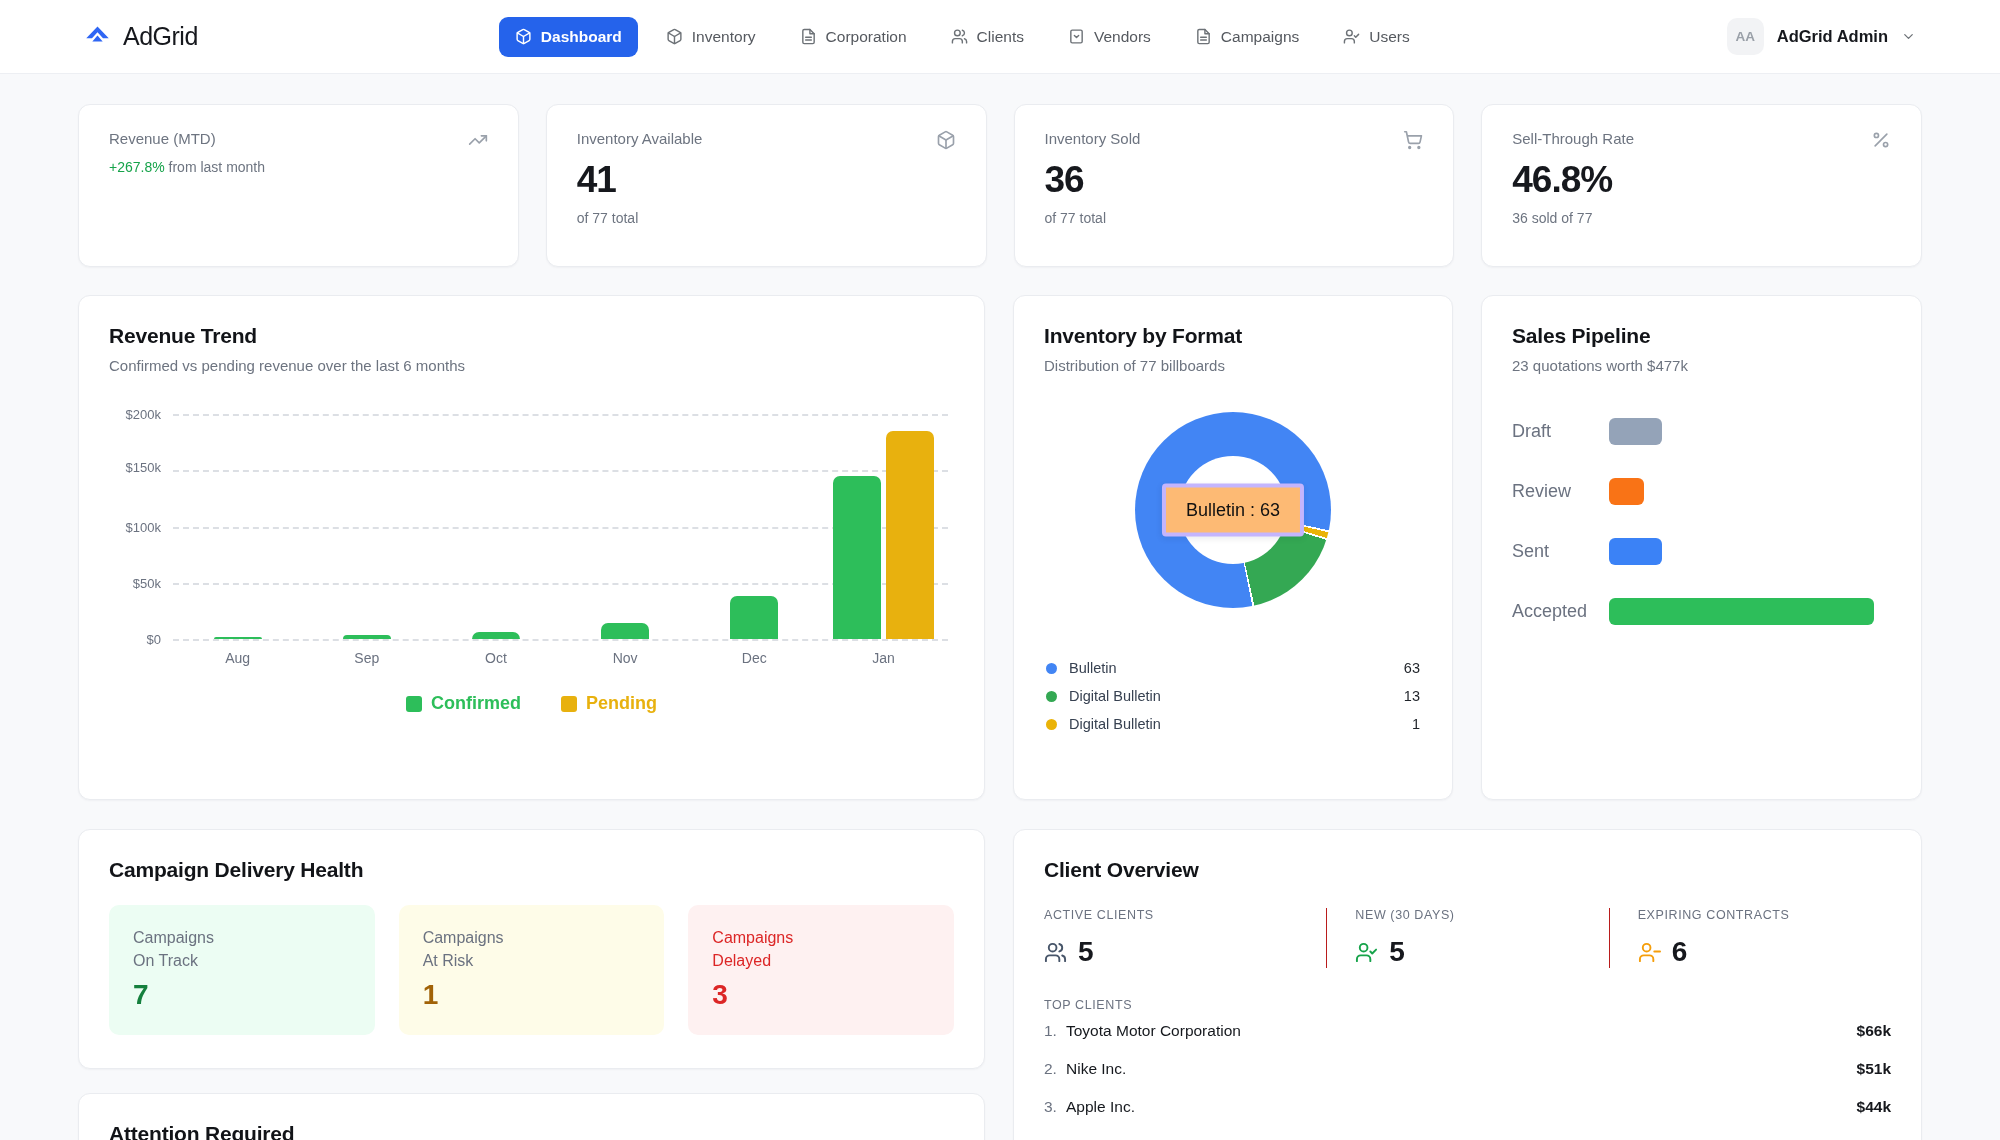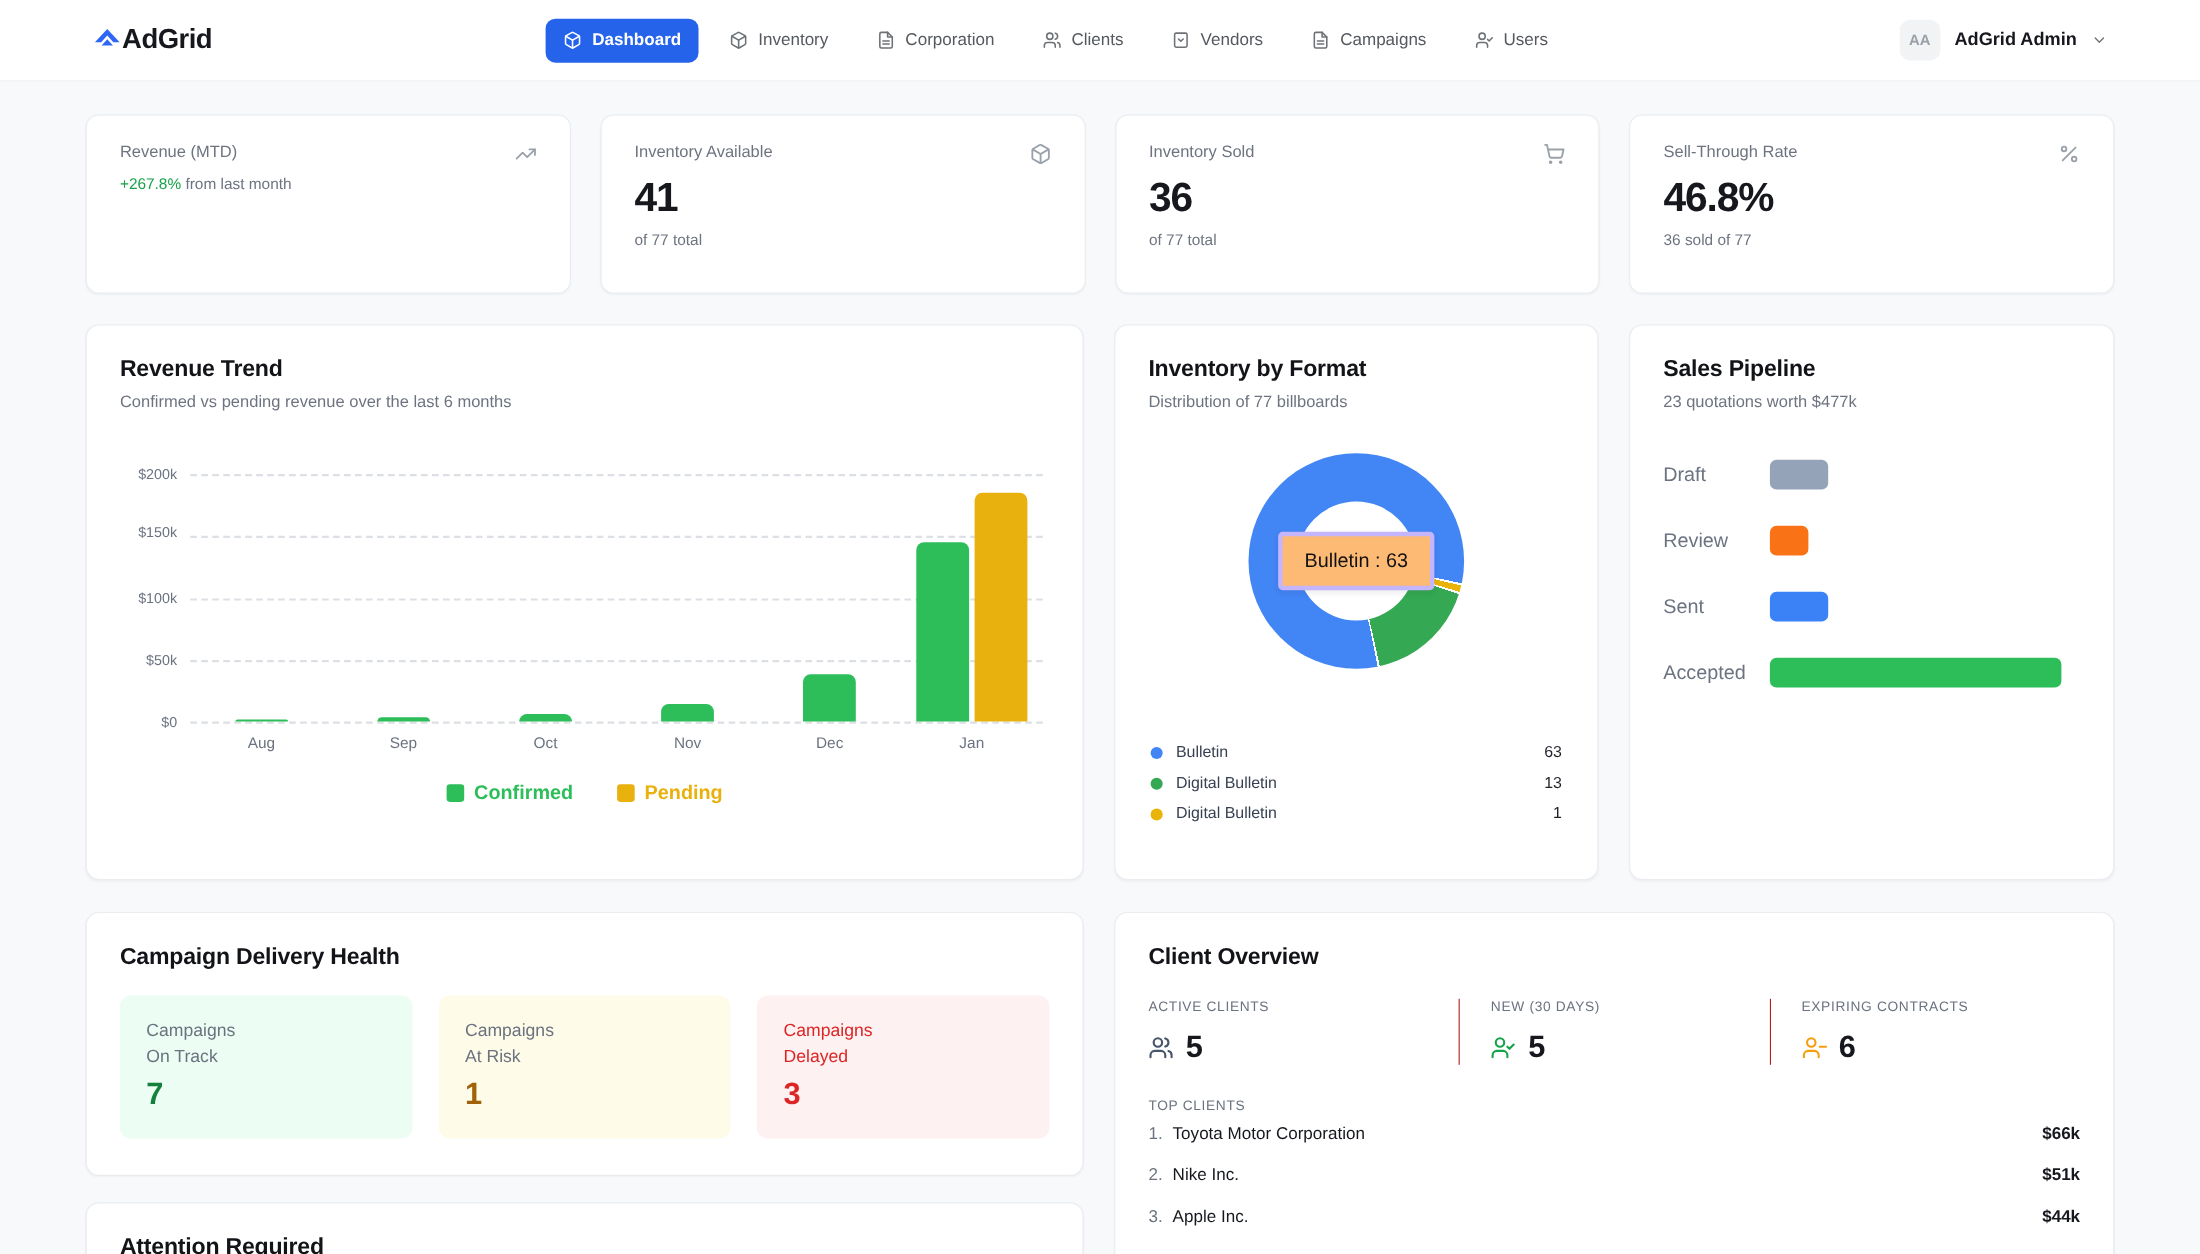--- a/index.html
+++ b/index.html
@@ -3,21 +3,21 @@
 <meta charset="utf-8">
 <style>
   *{box-sizing:border-box;margin:0;padding:0}
   html,body{width:2000px;height:1140px;overflow:hidden}
   body{background:#f8f9fb;font-family:"Liberation Sans","DejaVu Sans",sans-serif;color:#16181d}
   .icon{display:inline-flex}
   .icon svg{width:100%;height:100%}
 
   
   header{height:74px;background:#fff;border-bottom:1px solid #edeff3;display:flex;align-items:center;padding:0 84px}
-  .brand{display:flex;align-items:center;gap:0;font-size:25px;font-weight:700;letter-spacing:-.5px;cursor:pointer}
+  .brand{display:flex;align-items:center;gap:12px;font-size:25px;font-weight:400;letter-spacing:-.5px;cursor:pointer}
   .brand .icon{width:27px;height:27px;color:#2f66f4}
   nav{display:flex;align-items:center;gap:12px;margin:0 auto}
   .nav-item{display:flex;align-items:center;gap:9px;padding:11px 16px;border-radius:9px;color:#55595f;font-size:15.5px;font-weight:500;cursor:pointer;white-space:nowrap}
   .nav-item .icon{width:17px;height:17px;color:#6d7277}
   .nav-item.active{background:#2563eb;color:#fff;font-weight:600}
   .nav-item.active .icon{color:#fff}
   .user{display:flex;align-items:center;gap:13px;cursor:pointer}
   .avatar{width:37px;height:37px;border-radius:10px;background:#f2f3f5;color:#9aa0a8;font-size:13.5px;font-weight:700;display:flex;align-items:center;justify-content:center}
   .user-name{font-size:16.5px;font-weight:700}
   .user .chev{width:15px;height:15px;color:#6d7277}
@@ -37,42 +37,42 @@
   
   .kpi{padding:25px 30px;height:163px}
   .kpi-head{display:flex;justify-content:space-between;align-items:flex-start}
   .kpi-title{font-size:15px;color:#6d7480}
   .kpi-icon{width:20px;height:20px;color:#9aa1ab}
   .kpi-value{font-size:37px;font-weight:800;margin-top:9px;letter-spacing:-1px}
   .kpi-sub{font-size:14px;color:#6d7480;margin-top:9px}
   .delta{color:#16a34a}
 
   
-  .chart-wrap{margin-top:57px;padding:0 6px}
+  .chart-wrap{margin-top:40px;padding:0 6px}
   .chart-body{display:flex}
   .ylabels{width:58px;position:relative;height:225px;flex:none}
   .ylabel{position:absolute;right:12px;transform:translateY(-50%);font-size:13px;color:#6b7280;white-space:nowrap}
   .plot{position:relative;flex:1;height:225px}
   .gridline{position:absolute;left:0;right:0;height:0;border-top:2px dashed #dcdfe4}
   .slots{position:absolute;inset:0;display:flex}
   .slot{flex:1;display:flex;align-items:flex-end;justify-content:center;gap:5px}
   .bar{width:48px;border-radius:7px 7px 0 0}
   .xlabels{display:flex;margin-left:58px;margin-top:11px}
   .xlabel{flex:1;text-align:center;font-size:14px;color:#6b7280}
   .chart-legend{display:flex;justify-content:center;gap:40px;margin-top:27px}
   .legend-item{display:flex;align-items:center;gap:9px;cursor:pointer;font-size:18px;font-weight:600}
   .legend-swatch{width:16px;height:16px;border-radius:3px}
 
   
   .donut-area{display:flex;justify-content:center;margin-top:38px}
   .donut{position:relative;width:196px;height:196px}
   .donut-ring{width:196px;height:196px;border-radius:50%}
   .donut-hole{position:absolute;left:50%;top:50%;width:108px;height:108px;border-radius:50%;background:#fff;transform:translate(-50%,-50%)}
   .donut-tip{position:absolute;left:50%;top:50%;transform:translate(-50%,-50%);background:#fdba74;border:4px solid #c4b5fd;border-radius:4px;box-shadow:0 2px 6px rgba(16,24,40,.08);padding:12px 20px;font-size:18px;color:#111;white-space:nowrap}
-  .donut-legend{margin-top:62px;padding:0 2px}
+  .donut-legend{margin-top:46px;padding:0 2px}
   .dl-row{display:flex;align-items:center;gap:12px;padding:6px 0;font-size:14.5px;color:#374151}
   .dl-dot{width:11px;height:11px;border-radius:50%;flex:none}
   .dl-label{flex:1}
   .dl-value{font-weight:500;color:#1f2329}
 
   
   .pipe{margin-top:44px}
   .pipe-row{display:flex;align-items:center;margin-bottom:33px}
   .pipe-label{width:86px;text-align:left;margin-right:11px;font-size:18px;color:#6b7280;flex:none}
   .pipe-bar{height:27px;border-radius:6px}

